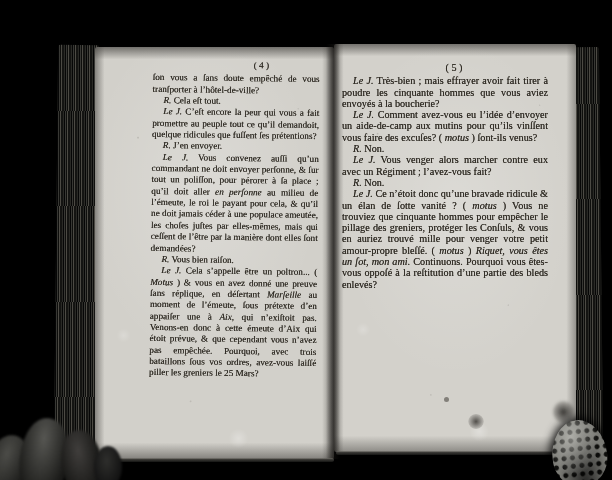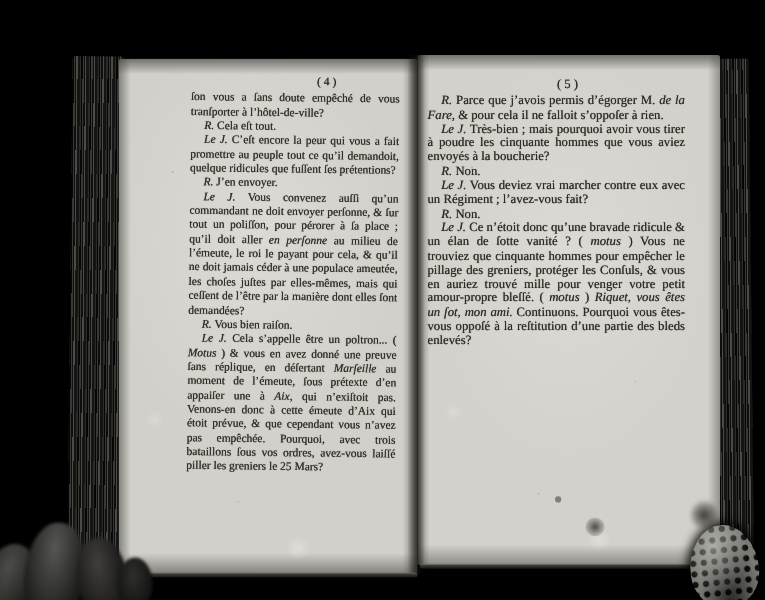--- a/index.html
+++ b/index.html
@@ -142,24 +142,24 @@
         <p class="para indent"><span class="it">R.</span><span> J’en envoyer.</span></p>
         <p class="para indent"><span class="it">Le J.</span><span> Vous convenez auſſi qu’un commandant ne doit envoyer perſonne, &amp; ſur tout un poliſſon, pour pérorer à ſa place ; qu’il doit aller </span><span class="it">en perſonne</span><span> au milieu de l’émeute, le roi le payant pour cela, &amp; qu’il ne doit jamais céder à une populace ameutée, les choſes juſtes par elles-mêmes, mais qui ceſſent de l’être par la manière dont elles ſont demandées?</span></p>
         <p class="para indent"><span class="it">R.</span><span> Vous bien raiſon.</span></p>
         <p class="para indent"><span class="it">Le J.</span><span> Cela s’appelle être un poltron... ( </span><span class="it">Motus</span><span> ) &amp; vous en avez donné une preuve ſans réplique, en déſertant </span><span class="it">Marſeille</span><span> au moment de l’émeute, ſous prétexte d’en appaiſer une à </span><span class="it">Aix</span><span>, qui n’exiſtoit pas. Venons-en donc à cette émeute d’Aix qui étoit prévue, &amp; que cependant vous n’avez pas empêchée. Pourquoi, avec trois bataillons ſous vos ordres, avez-vous laiſſé piller les greniers le 25 Mars?</span></p>
       </div>
   </div>
 
   <div id="text-right" class="page-text">
     <span class="page-num">( 5 )</span>
     <div>
-        <p class="para indent"><span class="it">R.</span><span> Parce que j’avois permis d’égorger M. </span><span class="it">de la Fare</span><span>, &amp; pour cela il ne falloit s’oppoſer à rien.</span></p>
-        <p class="para indent"><span class="it">Le J.</span><span> Très-bien ; mais pourquoi avoir vous tirer à poudre les cinquante hommes que vous aviez envoyés à la boucherie?</span></p>
+        <p class="para indent"><span class="it">Le J.</span><span> Très-bien ; mais effrayer avoir fait tirer à poudre les cinquante hommes que vous aviez envoyés à la boucherie?</span></p>
+        <p class="para indent"><span class="it">Le J.</span><span> Comment avez-vous eu l’idée d’envoyer un aide-de-camp aux mutins pour qu’ils vinſſent vous faire des excuſes? ( </span><span class="it">motus</span><span> ) ſont-ils venus?</span></p>
         <p class="para indent"><span class="it">R.</span><span> Non.</span></p>
-        <p class="para indent"><span class="it">Le J.</span><span> Vous deviez vrai marcher contre eux avec un Régiment ; l’avez-vous fait?</span></p>
+        <p class="para indent"><span class="it">Le J.</span><span> Vous venger alors marcher contre eux avec un Régiment ; l’avez-vous fait?</span></p>
         <p class="para indent"><span class="it">R.</span><span> Non.</span></p>
         <p class="para indent"><span class="it">Le J.</span><span> Ce n’étoit donc qu’une bravade ridicule &amp; un élan de ſotte vanité ? ( </span><span class="it">motus</span><span> ) Vous ne trouviez que cinquante hommes pour empêcher le pillage des greniers, protéger les Conſuls, &amp; vous en auriez trouvé mille pour venger votre petit amour-propre bleſſé. ( </span><span class="it">motus</span><span> ) </span><span class="it">Riquet, vous êtes un ſot, mon ami.</span><span> Continuons. Pourquoi vous êtes-vous oppoſé à la reſtitution d’une partie des bleds enlevés?</span></p>
       </div>
   </div>
 
   <div id="stain-1" class="stain"></div>
   <div id="stain-2" class="stain"></div>
   <div id="stain-3" class="stain"></div>
 
   <div id="hand">

